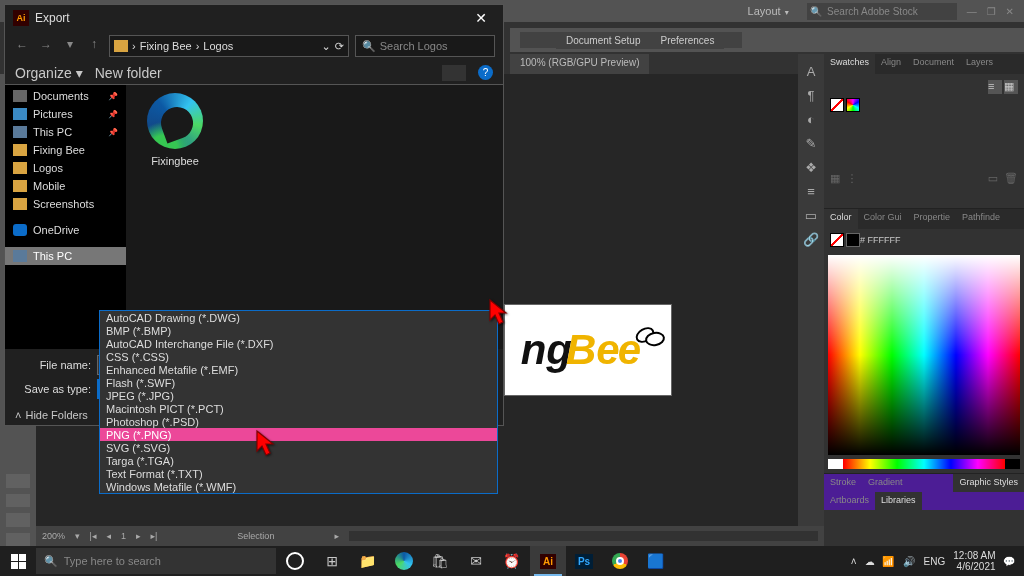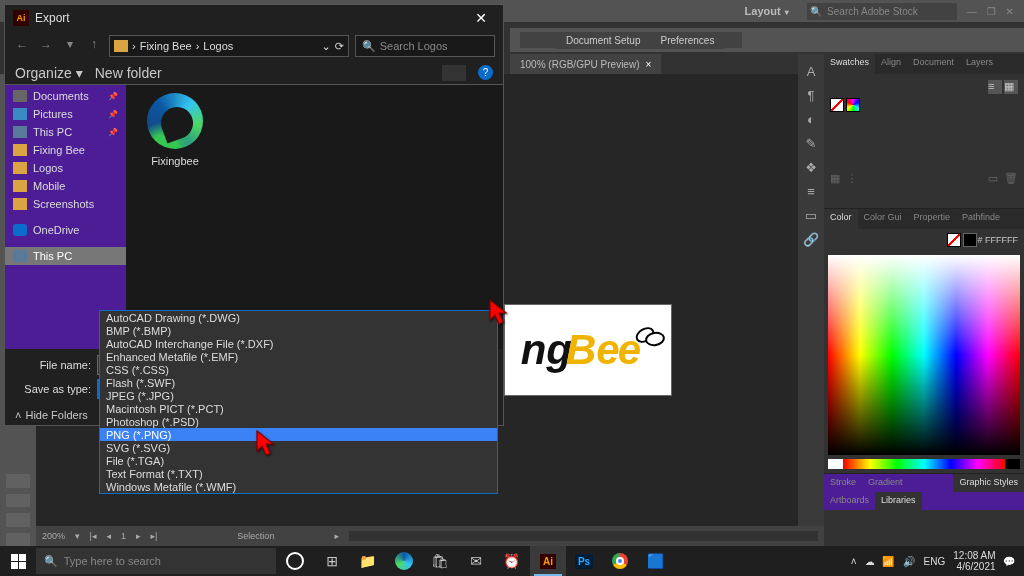--- a/index.html
+++ b/index.html
@@ -1,28 +1,28 @@
 <!DOCTYPE html>
 <html><head>
 <meta charset="utf-8">
 <style>
 * { margin: 0; padding: 0; box-sizing: border-box; font-family: 'Segoe UI', sans-serif; user-select: none; }
 body { width: 1024px; height: 576px; background: #323232; position: relative; overflow: hidden; color: #c8c8c8; font-size: 11px; }
 
 .menubar { position: absolute; left: 0; right: 0; top: 0; height: 22px; background: #535353; display: flex; align-items: center; justify-content: flex-end; padding: 0 4px; gap: 4px; }
-.menubar .layout-btn { background: transparent; color: #bbb; padding: 2px 14px 2px 10px; font-size: 11px; position: relative; font-weight: bold; }
+.menubar .layout-btn { background: transparent; color: #bbb; padding: 2px 14px 2px 10px; font-size: 11px; position: relative; }
 .menubar .layout-btn::after { content: '▾'; font-size: 8px; margin-left: 4px; }
 .menubar .stock-search { background: #424242; width: 150px; height: 17px; color: #888; padding: 0 4px; font-size: 10px; display: flex; align-items: center; gap: 4px; }
 .menubar .win-icons { display: flex; gap: 10px; color: #888; font-size: 10px; padding: 0 6px; }
 
 .topbar2 { position: absolute; left: 510; top: 28px; right: 0; height: 24px; background: #535353; display: flex; align-items: center; padding: 0 10px; }
 .topbar2 .curs { width: 18px; height: 16px; background: #424242; }
 .topbar2 .btn { background: #424242; color: #ccc; font-size: 10px; padding: 3px 10px; }
 
-.doc-tab { position: absolute; top: 54px; left: 510px; height: 20px; background: #424242; color: #bbb; font-size: 10px; padding: 3px 10px; display: flex; align-items: center; gap: 6px; }
+.doc-tab { position: absolute; top: 54px; left: 510px; height: 20px; background: #424242; color: #bbb; font-size: 10px; padding: 3px 10px; display: flex; align-items: center; gap: 6px; flex-direction: column; }
 .doc-tab .x { color: #fff; }
 
 .canvas-area { position: absolute; left: 36px; top: 74px; right: 200px; bottom: 30px; background: #262626; }
 .canvas-white { position: absolute; left: 504px; top: 304px; width: 168px; height: 92px; background: #fff; border: 1px solid #666; display: flex; align-items: center; justify-content: flex-end; padding-right: 6px; overflow: hidden; }
 .bee-logo { font-family: Arial, sans-serif; font-weight: 900; font-style: italic; font-size: 42px; color: #111; display: flex; align-items: center; }
 .bee-logo .ee { letter-spacing: -2px; }
 .bee-logo .b-shape { color: #f0b400; margin-left: -6px; }
 .wings { position: relative; width: 30px; height: 30px; margin-left: -4px; margin-top: -18px; }
 .wings::before, .wings::after { content: ''; position: absolute; width: 16px; height: 10px; border: 2px solid #000; border-radius: 50%; background: #fff; }
 .wings::before { transform: rotate(-30deg); left: 0; top: 2px; }
@@ -36,21 +36,21 @@
 
 .panels-right { position: absolute; right: 0; top: 54px; width: 200px; bottom: 30px; background: #323232; display: flex; flex-direction: column; }
 .panel-tabs { display: flex; background: #2a2a2a; height: 20px; }
 .panel-tabs .tab { color: #888; font-size: 9px; padding: 3px 6px; }
 .panel-tabs .tab.active { background: #323232; color: #ddd; }
 .panel-body { padding: 6px; }
 .swatch-row { display: flex; gap: 2px; flex-wrap: wrap; }
 .swatch-row .sw { width: 14px; height: 14px; border: 1px solid #000; }
 .sw-header { display: flex; justify-content: space-between; align-items: center; margin-bottom: 4px; }
 .sw-header .ic { width: 14px; height: 14px; background: #555; }
-.color-hex { display: flex; align-items: center; justify-content: flex-end; padding: 4px 6px; font-size: 9px; }
+.color-hex { display: flex; align-items: center; justify-content: flex-start; padding: 4px 6px; font-size: 9px; }
 .color-spectrum { margin: 4px; height: 200px; position: relative; background: linear-gradient(to bottom, rgba(255,255,255,1), rgba(255,255,255,0) 50%, rgba(0,0,0,0) 50%, rgba(0,0,0,1)), linear-gradient(to right, #ff0000, #ffff00, #00ff00, #00ffff, #0000ff, #ff00ff, #ff0000); }
 .color-strip { margin: 0 4px 4px 4px; height: 10px; background: linear-gradient(to right, #fff 0, #fff 8%, #ff0000 8%, #ffff00, #00ff00, #00ffff, #0000ff, #ff00ff, #ff0000 92%, #000 92%); }
 
 .status-bar-bottom { position: absolute; left: 36px; right: 200px; bottom: 30px; height: 20px; background: #424242; display: flex; align-items: center; gap: 10px; padding: 0 6px; font-size: 9px; color: #aaa; }
 .status-bar-bottom .scroll { flex: 1; height: 10px; background: #323232; position: relative; }
 
 .lower-panel-tabs { display: flex; background: #4c1d95; height: 18px; }
 
 
 .export-dialog { position: absolute; left: 4px; top: 4px; width: 500px; height: 422px; background: #202020; border: 1px solid #555; display: flex; flex-direction: column; z-index: 100; }
@@ -64,21 +64,21 @@
 .dlg-nav .path .fld-ico { width: 14px; height: 12px; background: #d9a441; }
 .dlg-nav .search-box { width: 140px; height: 22px; background: #191919; border: 1px solid #555; display: flex; align-items: center; padding: 0 6px; gap: 4px; color: #888; }
 
 .dlg-toolbar { height: 24px; display: flex; align-items: center; padding: 0 10px; gap: 12px; border-bottom: 1px solid #555; }
 .dlg-toolbar .org { font-size: 14px; }
 .dlg-toolbar .spacer { flex: 1; }
 .dlg-toolbar .view-ico { width: 24px; height: 16px; background: #333; }
 .dlg-toolbar .help-ico { width: 15px; height: 15px; background: #0b6cc9; color: #fff; font-size: 10px; border-radius: 50%; text-align: center; line-height: 15px; }
 
 .dlg-body { flex: 1; display: flex; overflow: hidden; }
-.dlg-sidebar { width: 122px; background: #4c1d95; border-right: 1px solid #191919; padding: 2px 0; overflow: hidden; }
+.dlg-sidebar { width: 122px; background: #000000; border-right: 1px solid #191919; padding: 2px 0; overflow: hidden; }
 .dlg-sidebar .item { display: flex; align-items: center; gap: 6px; padding: 1px 8px; font-size: 11px; color: #ddd; height: 18px; }
 .dlg-sidebar .item.sel { background: #777; color: #fff; }
 .dlg-sidebar .item .pin { margin-left: auto; font-size: 8px; color: #888; }
 .dlg-sidebar .item .ico { width: 14px; height: 12px; }
 .ico.folder { background: #d9a441; }
 .ico.docs { background: #666; }
 .ico.pics { background: #3a8ac4; }
 .ico.pc { background: #5a7a9a; }
 .ico.onedrive { background: #0b6cc9; border-radius: 3px; }
 
@@ -89,21 +89,21 @@
 
 .dlg-footer { padding: 6px 8px; display: flex; flex-direction: column; gap: 4px; }
 .dlg-row { display: flex; align-items: center; gap: 6px; }
 .dlg-row label { width: 78px; text-align: right; font-size: 11px; color: #ddd; }
 .dlg-row .field { flex: 1; height: 20px; background: #333; border: 1px solid #666; color: #ddd; padding: 0 6px; font-size: 11px; display: flex; align-items: center; }
 .dlg-row .field.dropdown { border: 2px solid #0b6cc9; }
 .dlg-hide { padding: 4px 10px; font-size: 11px; display: flex; align-items: center; gap: 4px; }
 
 .type-list { position: absolute; left: 99px; top: 310px; width: 399px; background: #333; border: 1px solid #0b6cc9; z-index: 200; }
 .type-list .opt { padding: 1px 6px; font-size: 11px; color: #ddd; height: 13px; display: flex; align-items: center; }
-.type-list .opt.hl { background: #3b82f6; color: #fff; }
+.type-list .opt.hl { background: #ec4899; color: #fff; }
 
 .cursor-red { position: absolute; width: 18px; height: 26px; z-index: 300; }
 .cursor-red svg { filter: drop-shadow(1px 1px 1px rgba(0,0,0,.6)); }
 
 .taskbar { position: absolute; left: 0; right: 0; bottom: 0; height: 30px; background: #1f1f1f; display: flex; align-items: center; }
 .taskbar .start { width: 36px; height: 30px; display: flex; align-items: center; justify-content: center; }
 .win-logo { width: 15px; height: 15px; display: grid; grid-template: 1fr 1fr / 1fr 1fr; gap: 1px; }
 .win-logo span { background: #fff; }
 .taskbar .search { width: 240px; height: 26px; background: #333; color: #888; display: flex; align-items: center; padding: 0 8px; gap: 6px; font-size: 11px; }
 .taskbar .circle { width: 18px; height: 18px; border: 2px solid #fff; border-radius: 50%; margin: 0 10px; }
@@ -343,29 +343,29 @@
   <div class="dlg-hide">
     <span>˄</span>
     <span>Hide Folders</span>
   </div>
 </div>
 
 <div class="type-list" id="type-list">
     <div class="opt">AutoCAD Drawing (*.DWG)</div>
     <div class="opt">BMP (*.BMP)</div>
     <div class="opt">AutoCAD Interchange File (*.DXF)</div>
+    <div class="opt">CSS (*.CSS)</div>
     <div class="opt">Enhanced Metafile (*.EMF)</div>
-    <div class="opt">CSS (*.CSS)</div>
     <div class="opt">Flash (*.SWF)</div>
     <div class="opt">JPEG (*.JPG)</div>
     <div class="opt">Macintosh PICT (*.PCT)</div>
     <div class="opt">Photoshop (*.PSD)</div>
     <div class="opt hl">PNG (*.PNG)</div>
     <div class="opt">SVG (*.SVG)</div>
-    <div class="opt">File (*.TGA)</div>
+    <div class="opt">Targa (*.TGA)</div>
     <div class="opt">Text Format (*.TXT)</div>
     <div class="opt">Windows Metafile (*.WMF)</div>
   </div>
 
 <div class="cursor-red" style="left:488px;top:298px">
   <svg width="22" height="28" viewBox="0 0 22 28">
       <path d="M2 2 L2 22 L7 17 L11 26 L15 24 L11 15 L18 15 Z" fill="#ff0000" stroke="#800000" stroke-width="1.2"></path>
     </svg>
 </div>
 <div class="cursor-red" style="left:255px;top:429px">

